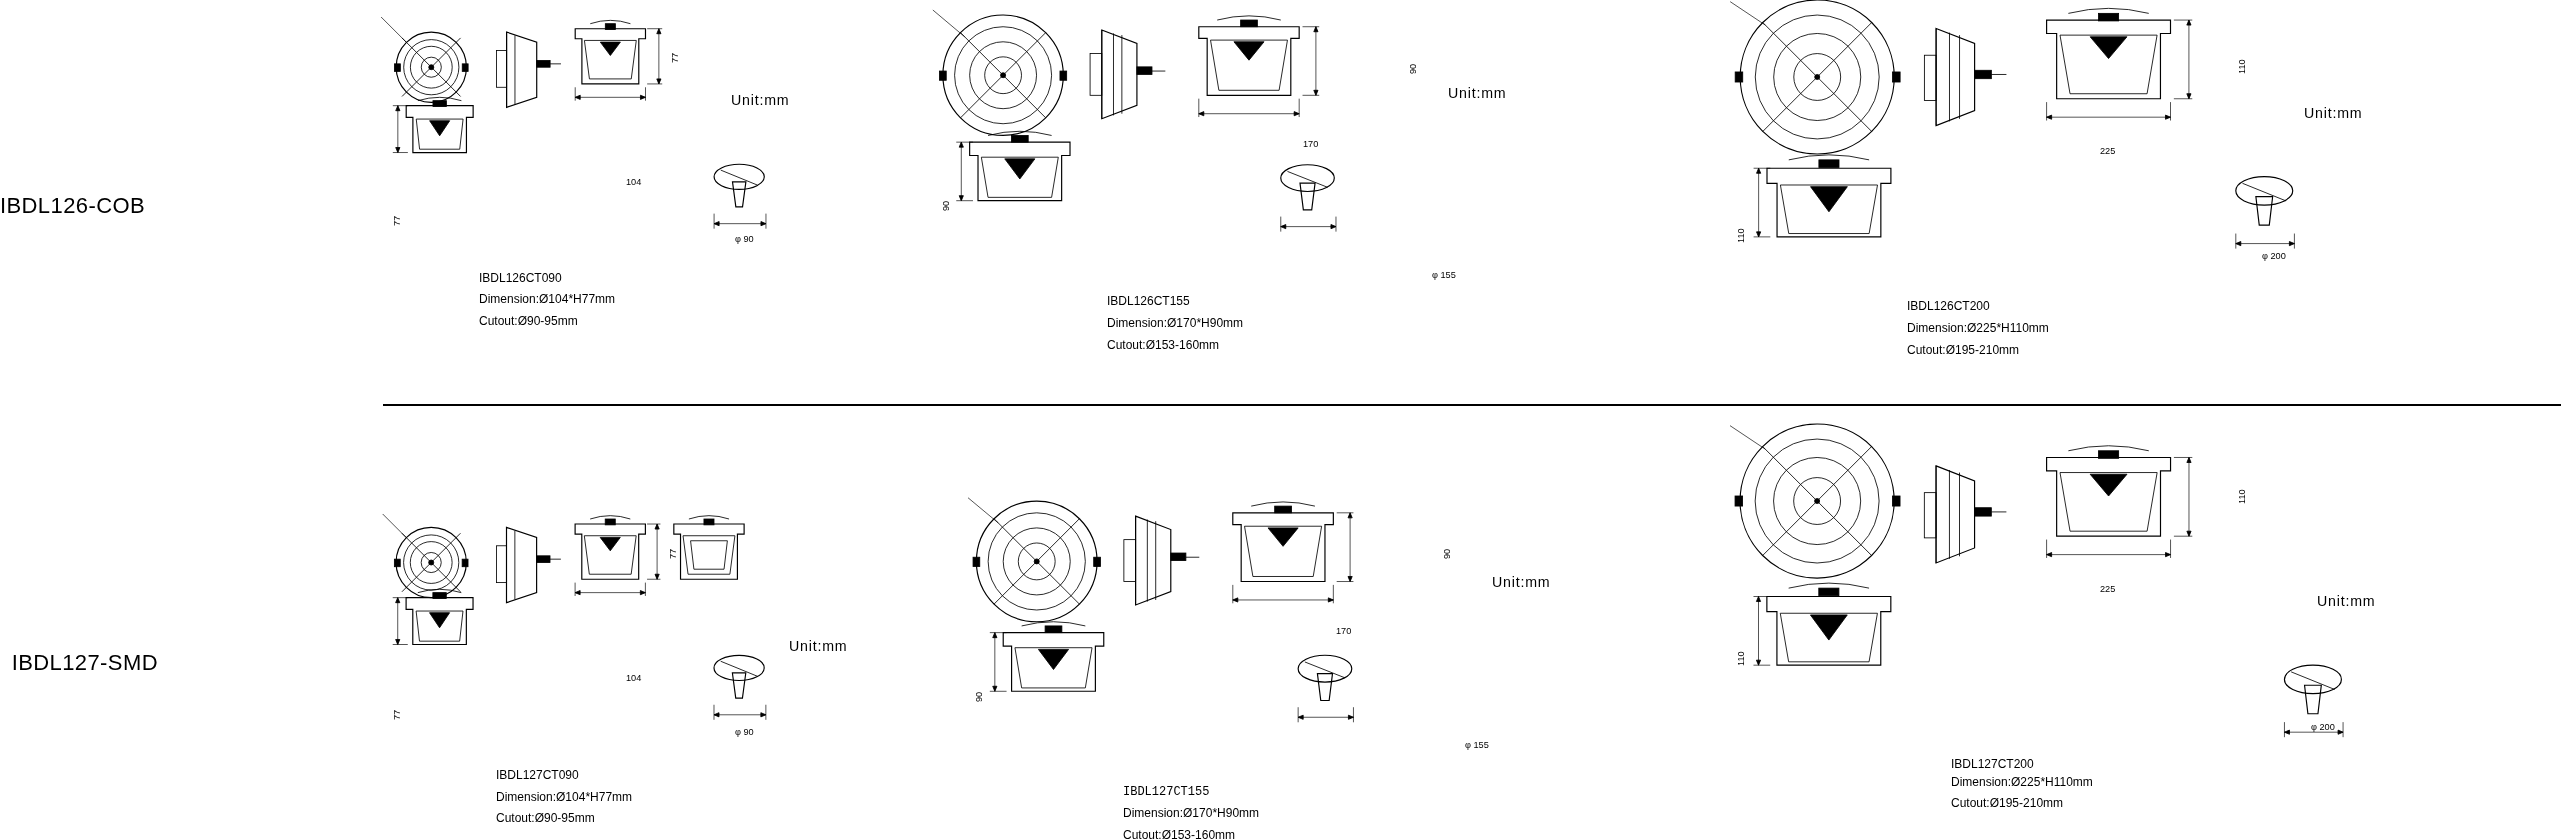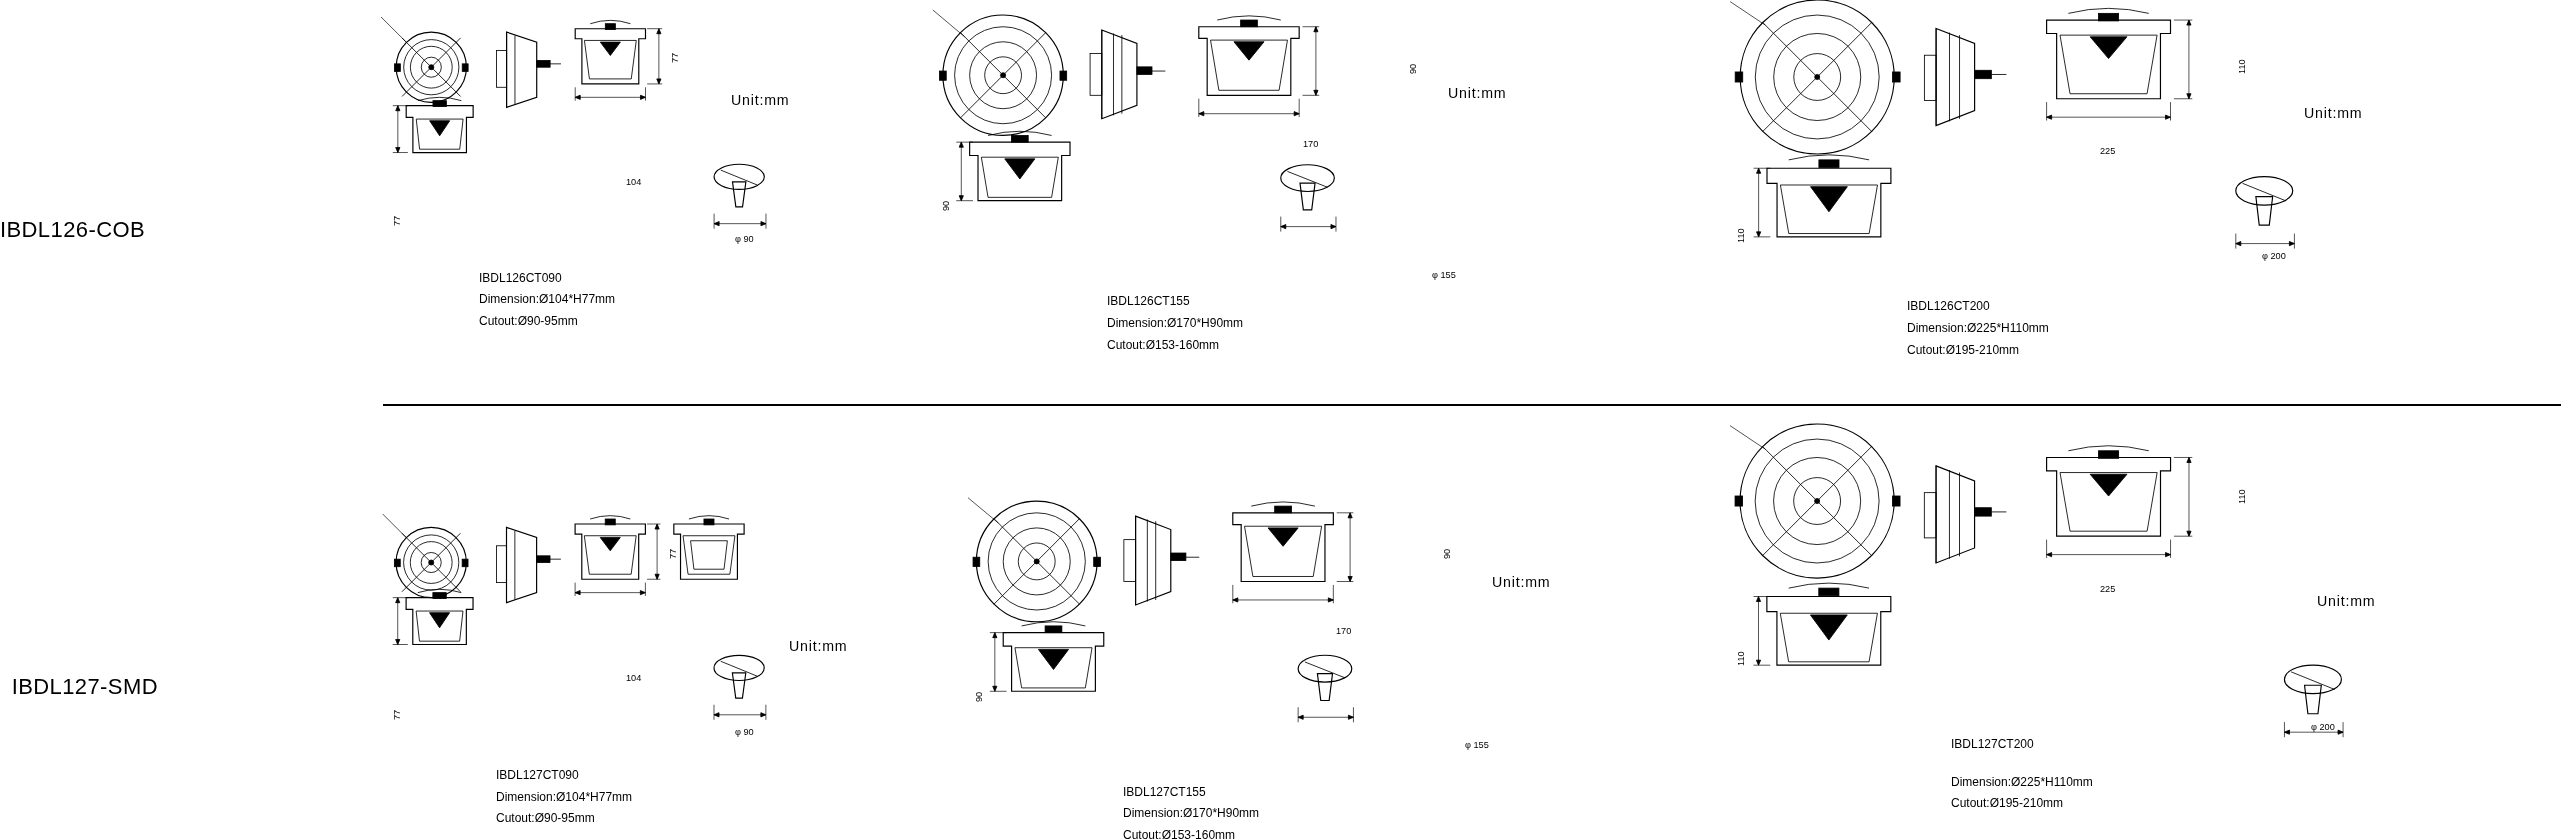--- a/index.html
+++ b/index.html
@@ -12,21 +12,20 @@
     overflow: hidden;
   }
   .page { position: relative; width: 2576px; height: 840px; background:#fff; }
 
   .row-label {
     position: absolute;
     font-size: 22px;
     letter-spacing: 0.4px;
     color: #000;
     white-space: nowrap;
-    margin-top: 24px;
   }
 
   .divider {
     position: absolute;
     height: 1.7px;
     background: #000;
   }
 
   .caption {
     position: absolute;
@@ -477,21 +476,21 @@
     </svg>
   </div>
 
   <div class="dimtext" style="left:1336px; top:626px;">170</div>
   <div class="dimtext vert" style="left:1442px; top:559px;">90</div>
   <div class="dimtext vert" style="left:974px; top:702px;">90</div>
   <div class="dimtext" style="left:1465px; top:740px;">φ 155</div>
 
   <div class="unit" style="left:1492px; top:574px;">Unit:mm</div>
 
-  <div class="caption" style="left:1123px; top:784px;">IBDL127CT155</div>
+  <div class="caption" style="left:1123px; top:784px;font-family:Liberation Mono, monospace;">IBDL127CT155</div>
   <div class="caption" style="left:1123px; top:805px;">Dimension:Ø170*H90mm</div>
   <div class="caption" style="left:1123px; top:827px;">Cutout:Ø153-160mm</div>
 
   <div class="grp" style="left:1725px; top:429px;">
     <svg width="670" height="335" viewBox="0 0 800 400">
       <g>
         <circle class="ln med" cx="110" cy="86" r="92"></circle>
         <circle class="ln thin" cx="110" cy="86" r="74"></circle>
         <circle class="ln thin" cx="110" cy="86" r="52"></circle>
         <circle class="ln thin" cx="110" cy="86" r="28"></circle>
@@ -557,18 +556,18 @@
     </svg>
   </div>
 
   <div class="dimtext" style="left:2100px; top:584px;">225</div>
   <div class="dimtext vert" style="left:2237px; top:504px;">110</div>
   <div class="dimtext vert" style="left:1736px; top:666px;">110</div>
   <div class="dimtext" style="left:2311px; top:722px;">φ 200</div>
 
   <div class="unit" style="left:2317px; top:593px;">Unit:mm</div>
 
-  <div class="caption" style="left:1951px; top:736px;">IBDL127CT200</div>
+  <div class="caption" style="left:1951px; top:756px;">IBDL127CT200</div>
   <div class="caption" style="left:1951px; top:774px;">Dimension:Ø225*H110mm</div>
   <div class="caption" style="left:1951px; top:795px;">Cutout:Ø195-210mm</div>
 
 </div>
 
 
 </body></html>

